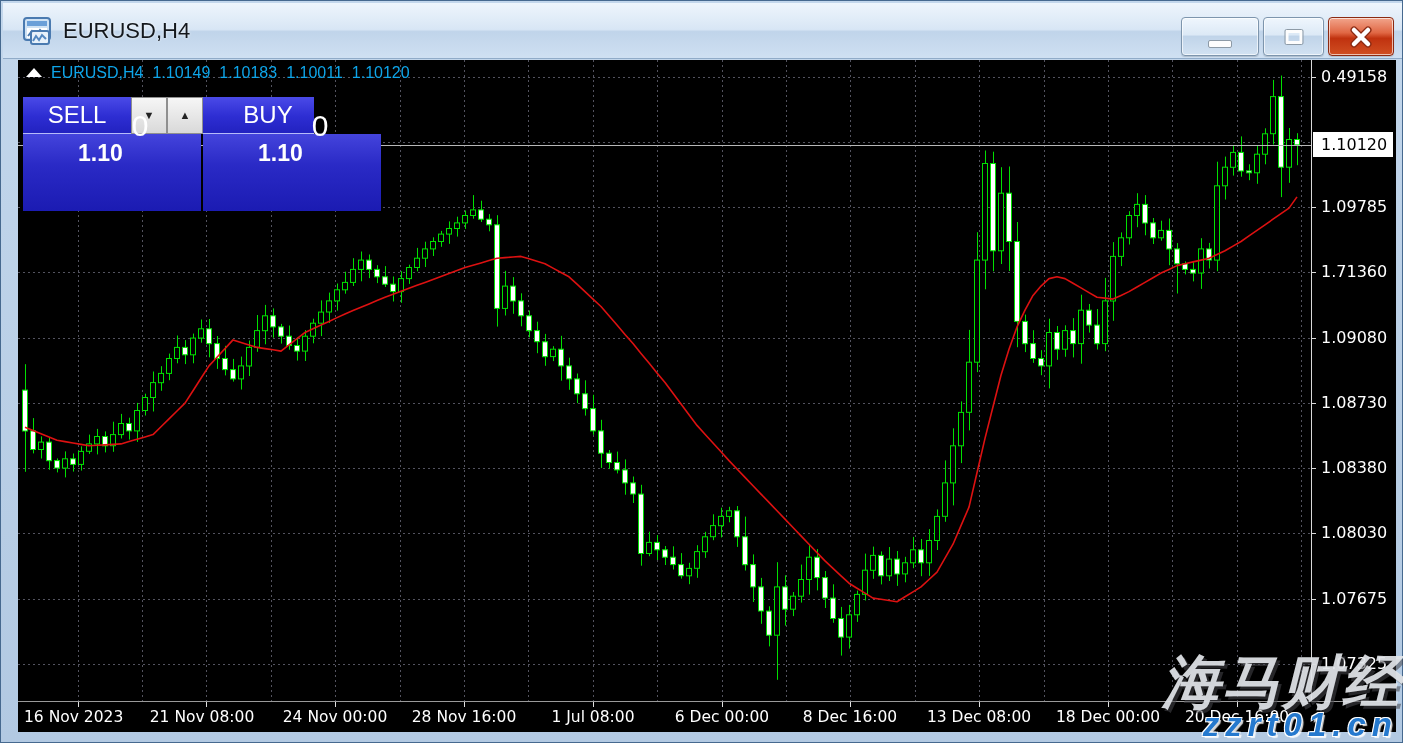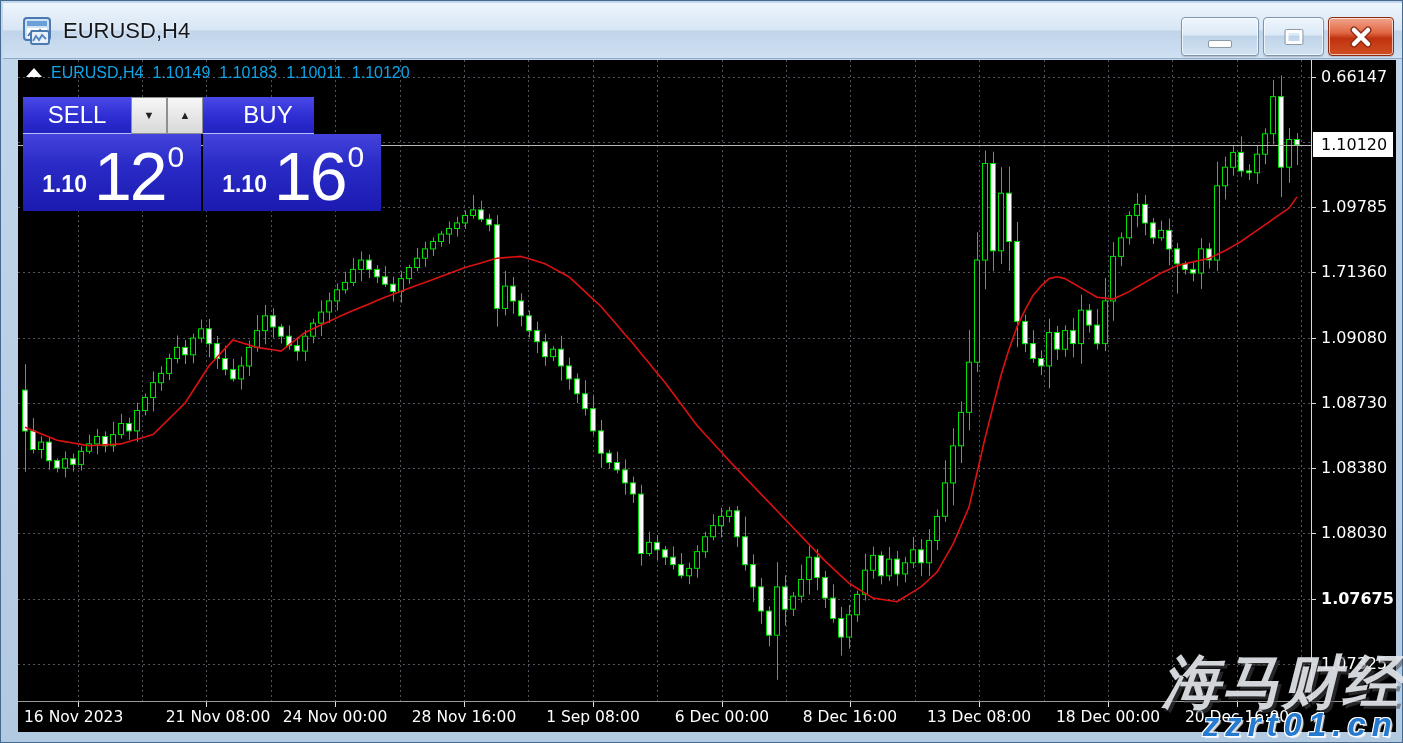--- a/index.html
+++ b/index.html
@@ -490,64 +490,62 @@
     <div class="trade-panel">
       <div class="tp-row1">
         <div class="btn-sell">SELL</div>
         <div class="spin">▼</div>
         <div class="spin">▲</div>
         <div class="btn-buy">BUY</div>
       </div>
       <div class="tp-row2">
         <div class="quote sell">
           <span class="q-small">1.10</span>
-          <span class="q-big">12</span>
           <span class="q-sup">0</span>
         </div>
         <div class="quote buy">
           <span class="q-small">1.10</span>
-          <span class="q-big">16</span>
           <span class="q-sup">0</span>
         </div>
       </div>
     </div>
 
     <div class="price-axis" id="priceAxis">
       <div class="axis-line-v"></div>
     <div class="p-tick" style="top: 17px;"></div>
-        <div class="p-label" style="top: 7px;">0.66147</div>
+        <div class="p-label" style="top: 7px;">0.49158</div>
         <div class="p-tick" style="top: 147px;"></div>
         <div class="p-label" style="top: 137px;">1.09785</div>
         <div class="p-tick" style="top: 212px;"></div>
         <div class="p-label" style="top: 202px;">1.71360</div>
         <div class="p-tick" style="top: 278px;"></div>
         <div class="p-label" style="top: 268px;">1.09080</div>
         <div class="p-tick" style="top: 343px;"></div>
         <div class="p-label" style="top: 333px;">1.08730</div>
         <div class="p-tick" style="top: 408px;"></div>
         <div class="p-label" style="top: 398px;">1.08380</div>
         <div class="p-tick" style="top: 473px;"></div>
         <div class="p-label" style="top: 463px;">1.08030</div>
         <div class="p-tick" style="top: 539px;"></div>
-        <div class="p-label" style="top: 529px; font-weight: bold;">1.07675</div>
+        <div class="p-label" style="top: 529px;">1.07675</div>
         <div class="p-tick" style="top: 604px;"></div>
         <div class="p-label" style="top: 594px;">1.07325</div>
         <div class="price-box" style="top: 72px;">1.10120</div>
       </div>
     <div class="time-axis" id="timeAxis">
         <div class="t-tick" style="left: 60px;"></div>
         <div class="t-label first" style="left: 6px;">16 Nov 2023</div>
         <div class="t-tick" style="left: 188px;"></div>
-        <div class="t-label" style="left: 200px; text-align: right;">21 Nov 08:00</div>
+        <div class="t-label" style="left: 184px; text-align: right;">21 Nov 08:00</div>
         <div class="t-tick" style="left: 317px;"></div>
         <div class="t-label" style="left: 317px;">24 Nov 00:00</div>
         <div class="t-tick" style="left: 446px;"></div>
         <div class="t-label" style="left: 446px;">28 Nov 16:00</div>
         <div class="t-tick" style="left: 575px;"></div>
-        <div class="t-label" style="left: 575px;">1 Sep 08:00</div>
+        <div class="t-label" style="left: 575px;">1 Jul 08:00</div>
         <div class="t-tick" style="left: 704px;"></div>
         <div class="t-label" style="left: 704px;">6 Dec 00:00</div>
         <div class="t-tick" style="left: 832px;"></div>
         <div class="t-label" style="left: 832px;">8 Dec 16:00</div>
         <div class="t-tick" style="left: 961px;"></div>
         <div class="t-label" style="left: 961px;">13 Dec 08:00</div>
         <div class="t-tick" style="left: 1090px;"></div>
         <div class="t-label" style="left: 1090px;">18 Dec 00:00</div>
         <div class="t-tick" style="left: 1219px;"></div>
         <div class="t-label" style="left: 1219px;">20 Dec 16:00</div>

